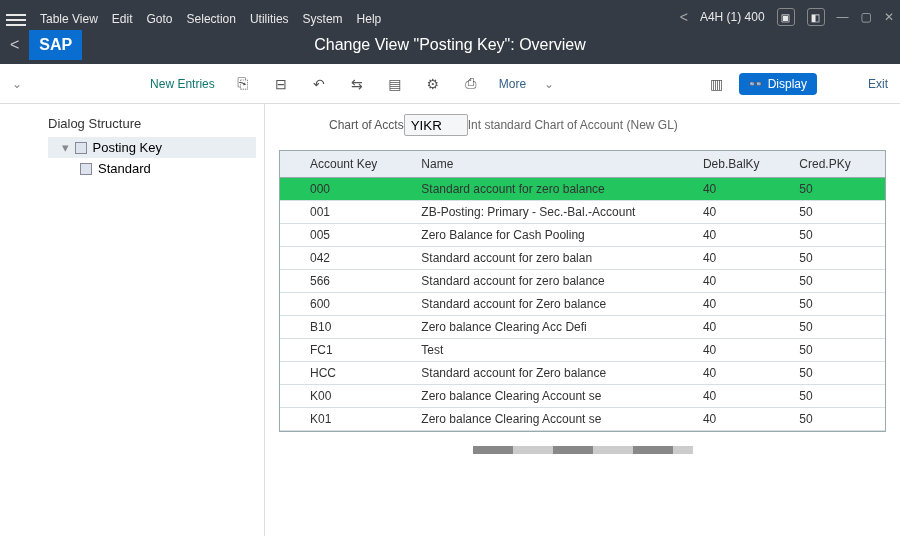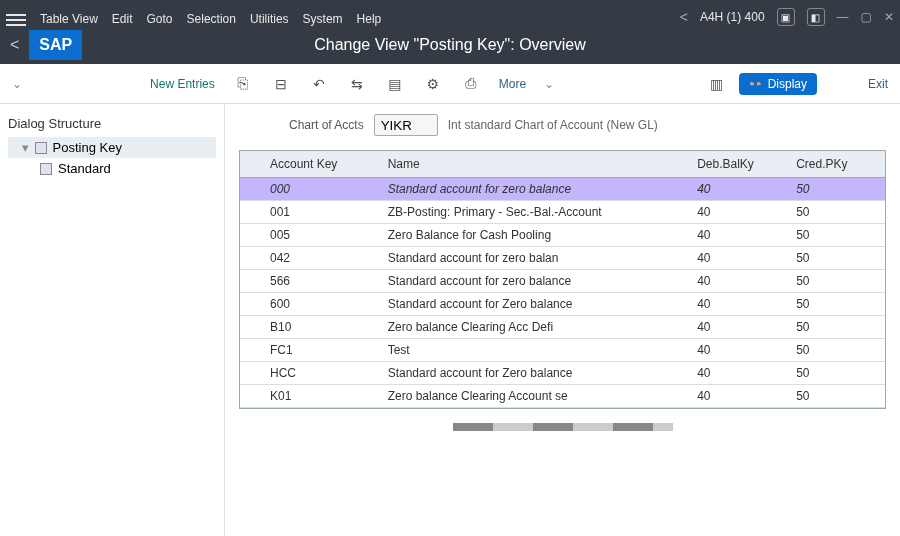--- a/index.html
+++ b/index.html
@@ -15,39 +15,39 @@
 .titlebar .logo { background: #0a6ed1; color:#fff; font-weight: bold; padding: 6px 10px; font-size: 16px; }
 .titlebar .title { position: absolute; left: 50%; transform: translateX(-50%); font-size: 16px; }
 
 .toolbar { height: 40px; border-bottom: 1px solid #ddd; display: flex; align-items: center; padding: 0 12px; gap: 18px; }
 .toolbar .link { color: #0f766e; cursor: pointer; padding-left: 110px;}
 .toolbar .tool-icon { width: 20px; height: 20px; display: flex; align-items: center; justify-content: center; color: #555; font-size: 14px; cursor: pointer; }
 .toolbar-right { margin-left: auto; display: flex; align-items: center; gap: 12px; }
 .display-btn { background: #0a6ed1; color:#fff; padding: 4px 10px; border-radius: 4px; display: flex; align-items: center; gap: 4px; cursor: pointer;}
 .exit { color: #346187; cursor: pointer; margin-left: 39px; }
 
-.content { display: flex; height: calc(536px - 26px - 38px - 40px); }
+.content { display: flex; height: calc(536px - 26px - 38px - 40px); margin-left: 40px; }
 .sidebar { width: 225px; border-right: 1px solid #ddd; padding: 12px 8px; font-size: 13px; }
 .sidebar .hdr { color: #333; margin-bottom: 6px; }
 .sidebar .tree-item { display: flex; align-items: center; gap: 6px; padding: 3px 0 3px 14px; cursor: pointer; }
 .sidebar .tree-item.sel { background: #e9eef3; }
 .sidebar .tree-sub { padding-left: 32px; }
 .sidebar .tree-icon { width: 12px; height: 12px; border: 1px solid #889; background: #dde4ee; display: inline-block; }
 
 .main { flex: 1; padding: 10px 14px; overflow: auto; }
-.ftr-row { display: flex; align-items: center; gap: 10px; margin-bottom: 14px; padding-left: 50px;}
+.ftr-row { display: flex; align-items: center; gap: 0; margin-bottom: 14px; padding-left: 50px;}
 .ftr-label { color: #555; }
 .ftr-input { border: 1px solid #aaa; background: #f4f6f8; padding: 2px 6px; width: 64px; height: 22px; border-radius: 2px; }
 .ftr-desc { color: #666; }
 
 .table-wrap { border: 1px solid #9aa; overflow: auto; position: relative; }
 .table-wrap table { border-collapse: collapse; width: 100%; font-size: 12px; }
 .table-wrap th { background: #e8eef3; text-align: left; padding: 6px 10px; border-bottom: 1px solid #9aa; font-weight: normal; color: #333; }
 .table-wrap td { padding: 4px 10px; border-bottom: 1px solid #d8dee3; color: #333; }
-.table-wrap tr.sel td { background: #c4b5fd; font-style: italic; }
+.table-wrap tr.sel td { background: #22c55e; }
 .col-sel { width: 20px; }
 .col-act { width: 120px; }
 .col-name { width: 320px; }
 .col-ck  { width: 100px; }
 .scroll-stub { height: 8px; background: repeating-linear-gradient(90deg,#888,#888 40px,#ccc 40px,#ccc 80px); margin: 14px auto 0; width: 220px; }
 </style>
 </head>
 <body>
 
 <div class="menubar">
@@ -194,20 +194,27 @@
             </tr>
             <tr>
               <td></td>
               <td>HCC</td>
               <td>Standard account for Zero balance</td>
               <td>40</td>
               <td>50</td>
             </tr>
             <tr>
               <td></td>
+              <td>K00</td>
+              <td>Zero balance Clearing Account se</td>
+              <td>40</td>
+              <td>50</td>
+            </tr>
+            <tr>
+              <td></td>
               <td>K01</td>
               <td>Zero balance Clearing Account se</td>
               <td>40</td>
               <td>50</td>
             </tr>
           </tbody>
       </table>
     </div>
     <div class="scroll-stub"></div>
   </div>

